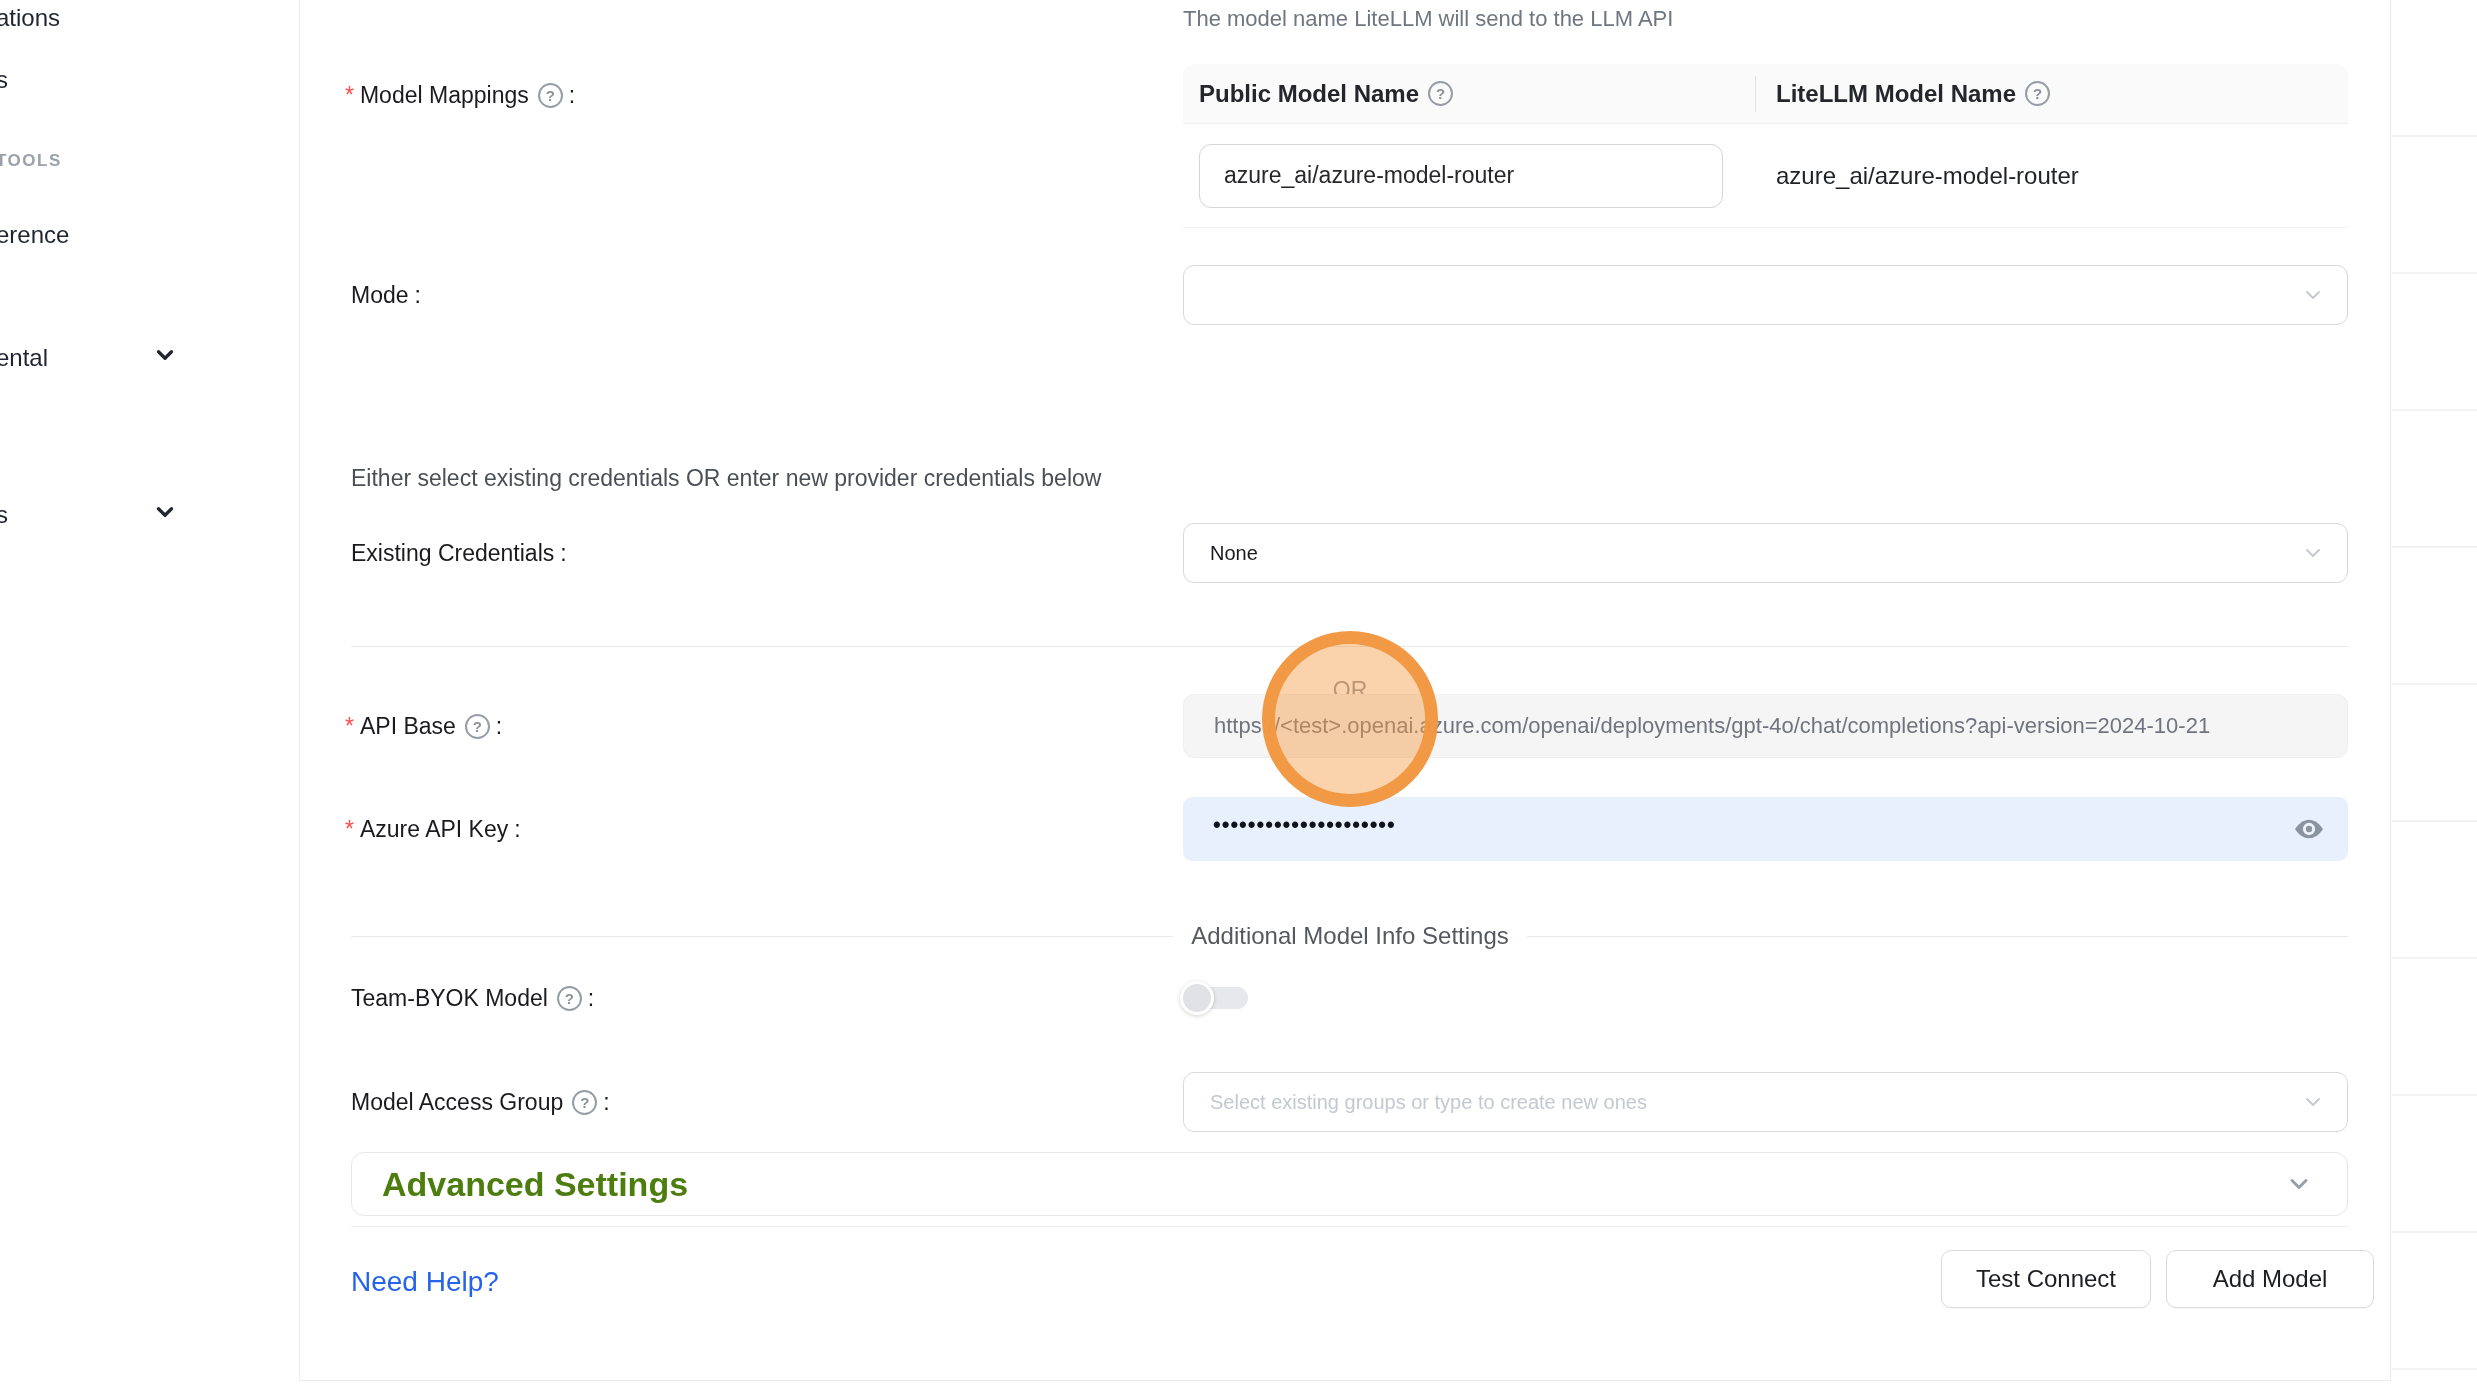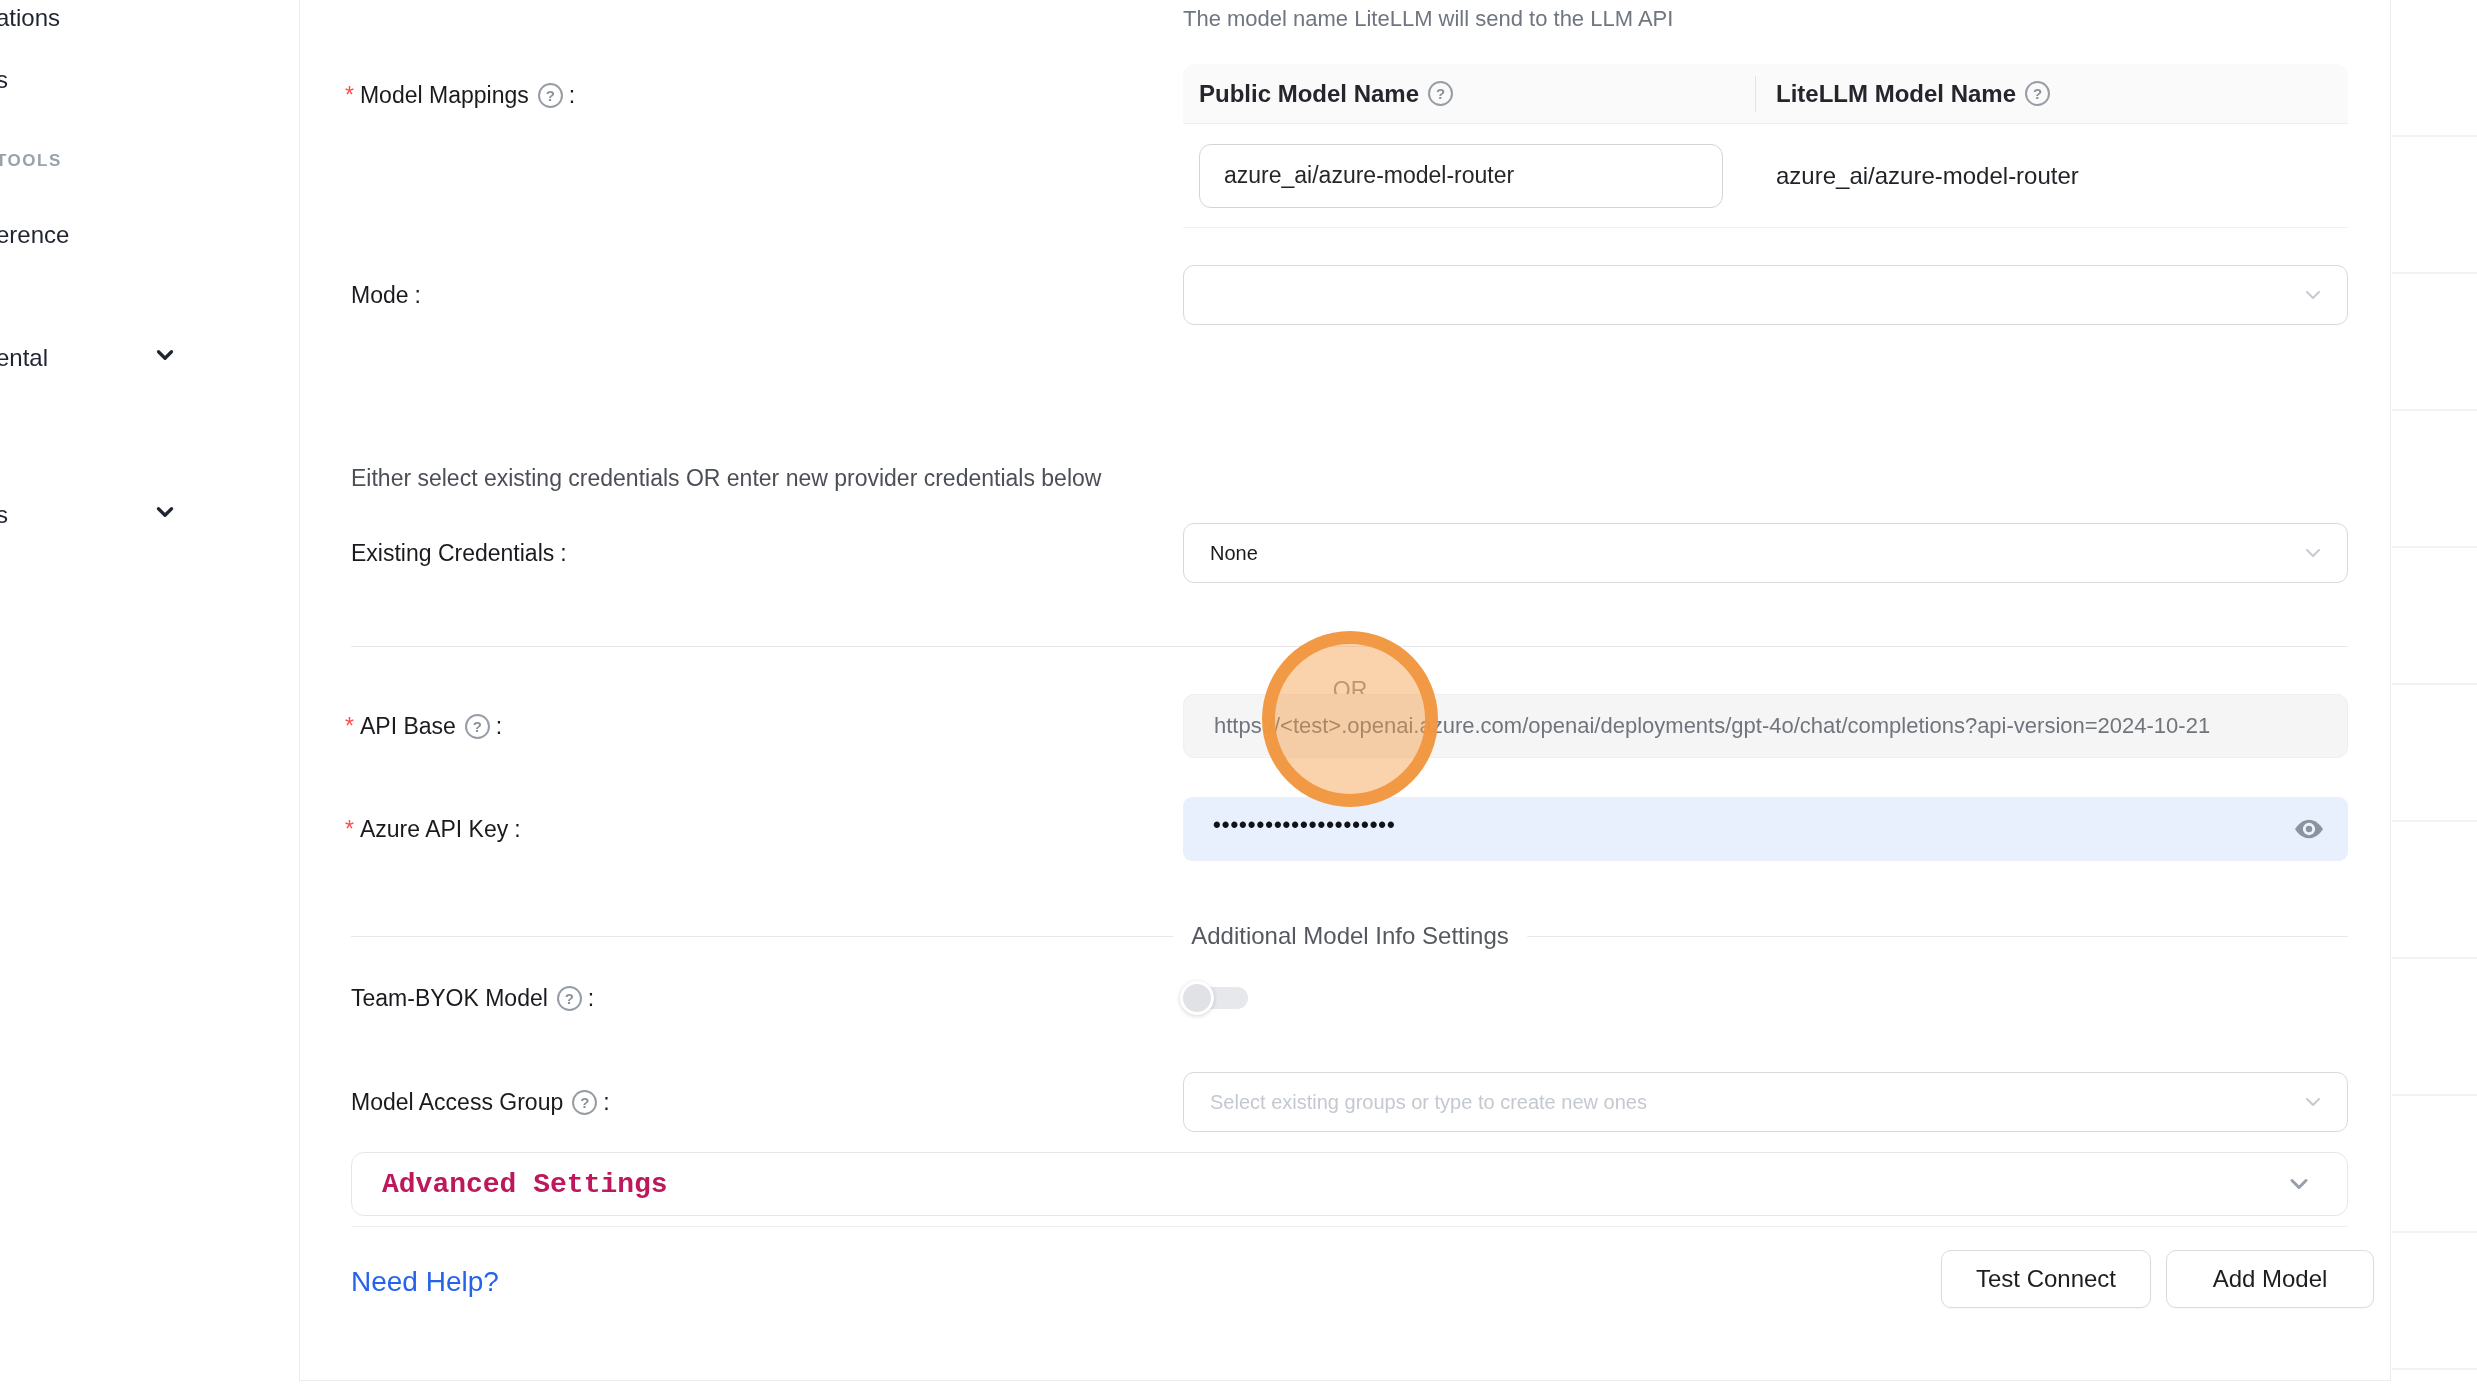--- a/index.html
+++ b/index.html
@@ -77,21 +77,21 @@
   .switch .track { position:absolute; left:16px; top:6px; width:52px; height:22px;
                    border-radius:11px; background:#e7e8eb; }
   .switch .knob { position:absolute; left:0; top:0; width:34px; height:34px; border-radius:50%;
                   background:#e1e2e6; border:3px solid #fff;
                   box-shadow:0 1px 4px rgba(0,0,0,0.18); }
 
   
   .advanced { position:absolute; left:351px; top:1152px; width:1997px; height:64px;
               border:1px solid #e7e7e9; border-radius:13px; display:flex; align-items:center;
               padding:0 30px; cursor:pointer; background:#fff; }
-  .advanced .adv-label { font-size:28px; font-weight:700; color:#be185d;font-family:Liberation Mono, monospace; }
+  .advanced .adv-label { font-size:34px; font-weight:700; color:#4d7c0f; }
   .advanced .chev { position:absolute; right:34px; display:flex; }
 
   .link { color:#2563eb; text-decoration:none; cursor:pointer; }
 
   .btn { position:absolute; top:1250px; height:58px; background:#fff; border:1px solid #dcdcdf;
          border-radius:10px; font-size:24px; font-weight:500; color:#1c1e22;
          display:flex; align-items:center; justify-content:center; cursor:pointer;
          box-shadow:0 1px 2px rgba(0,0,0,0.04);
          font-family:"Liberation Sans","DejaVu Sans",sans-serif; }
 

